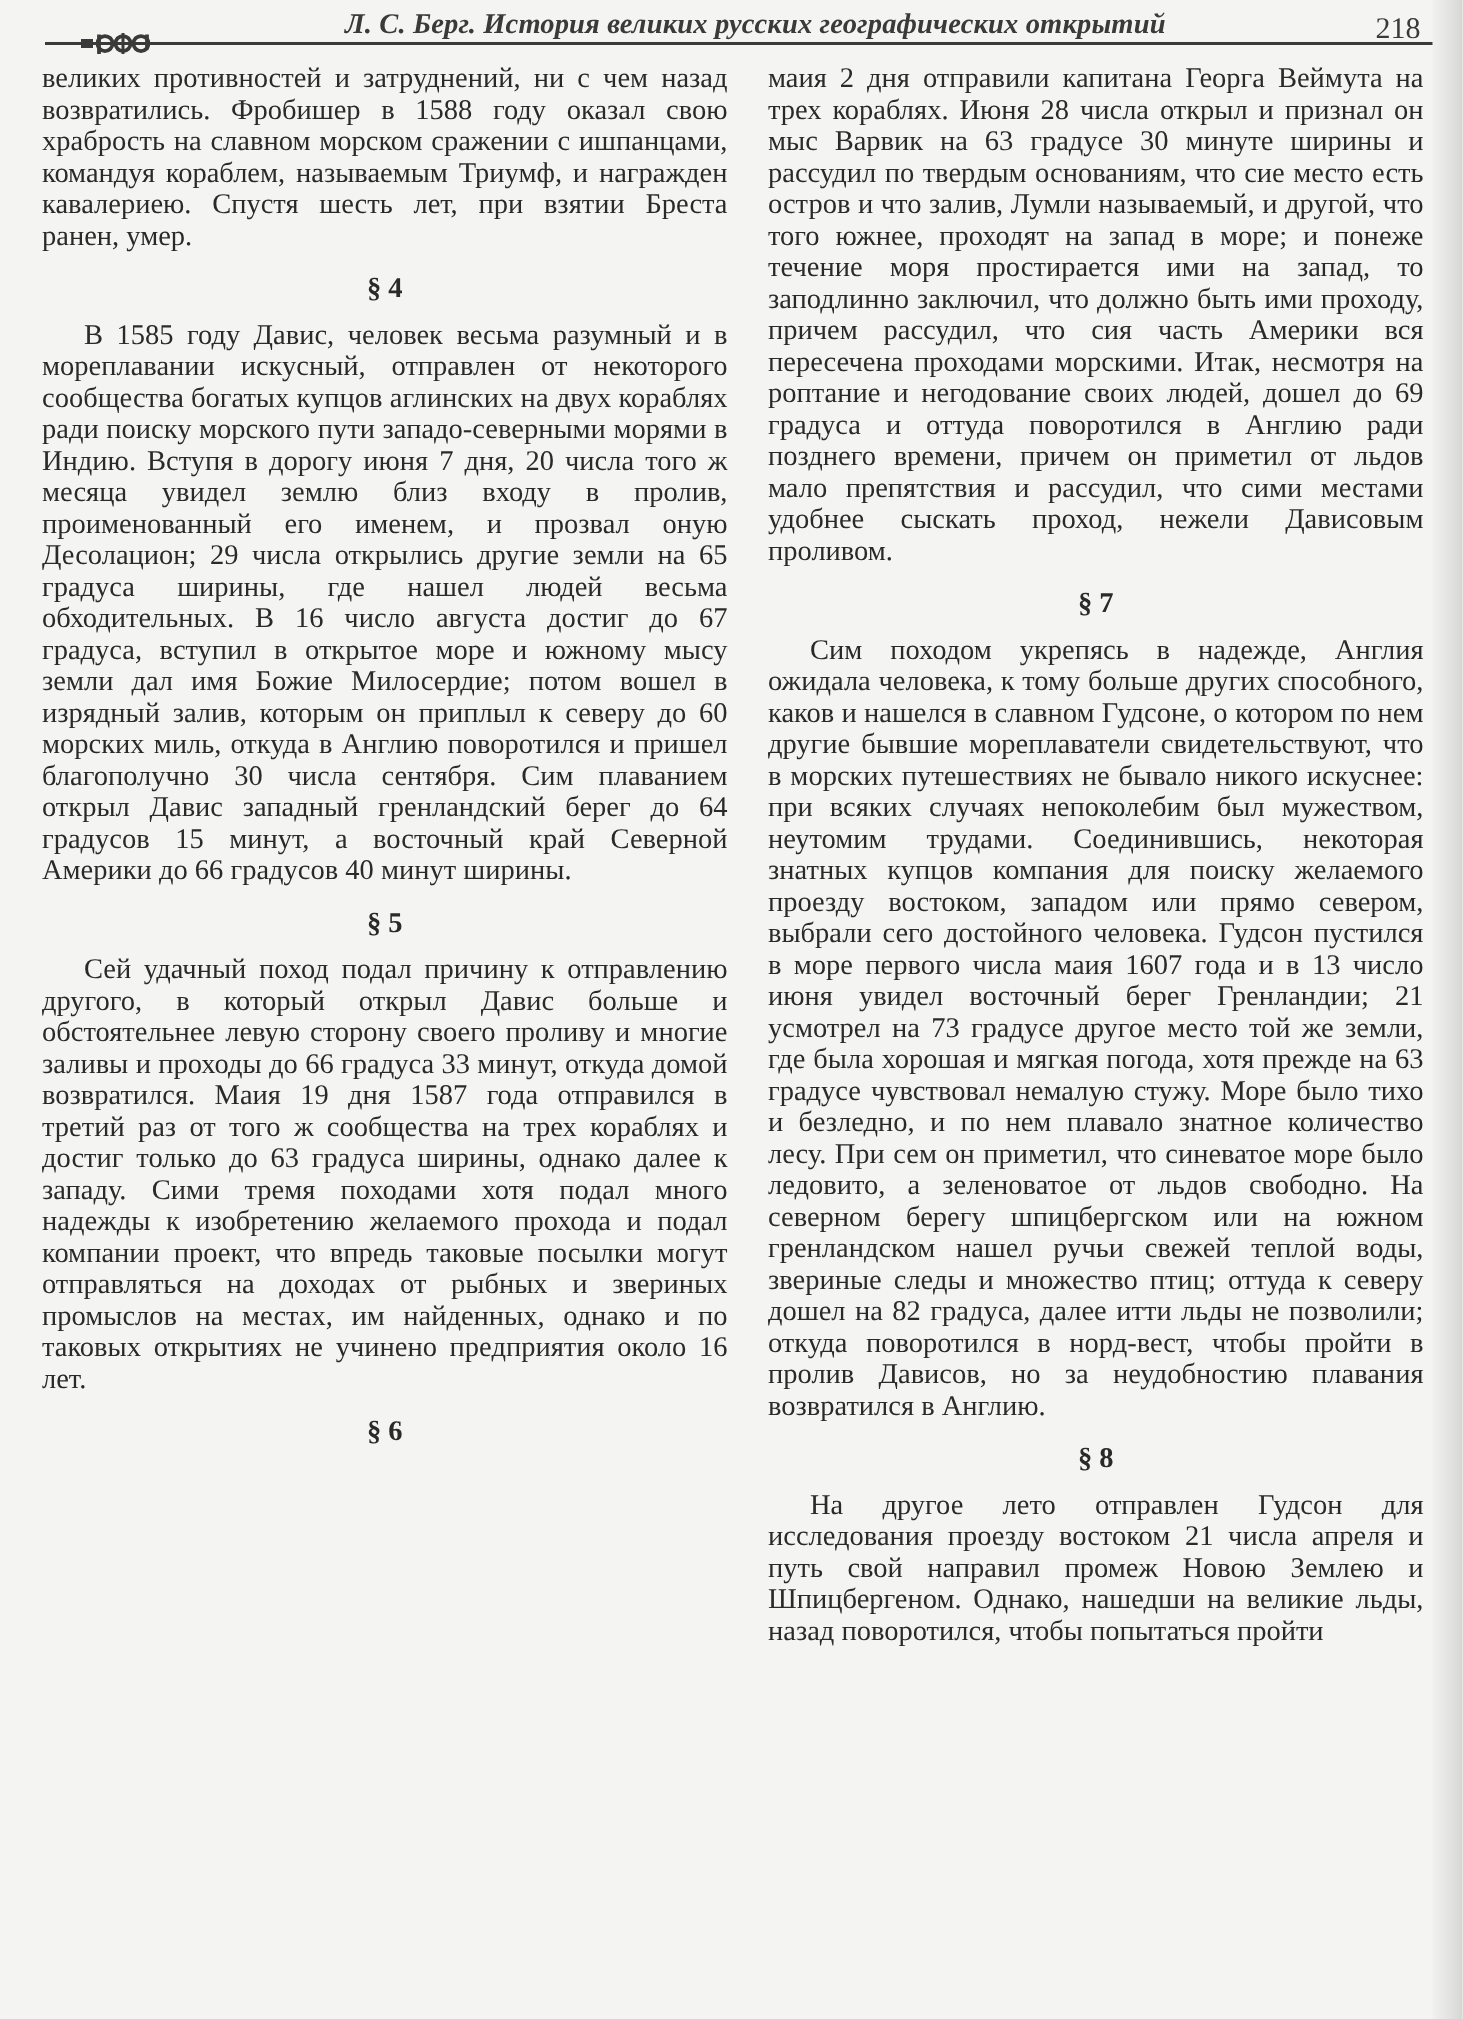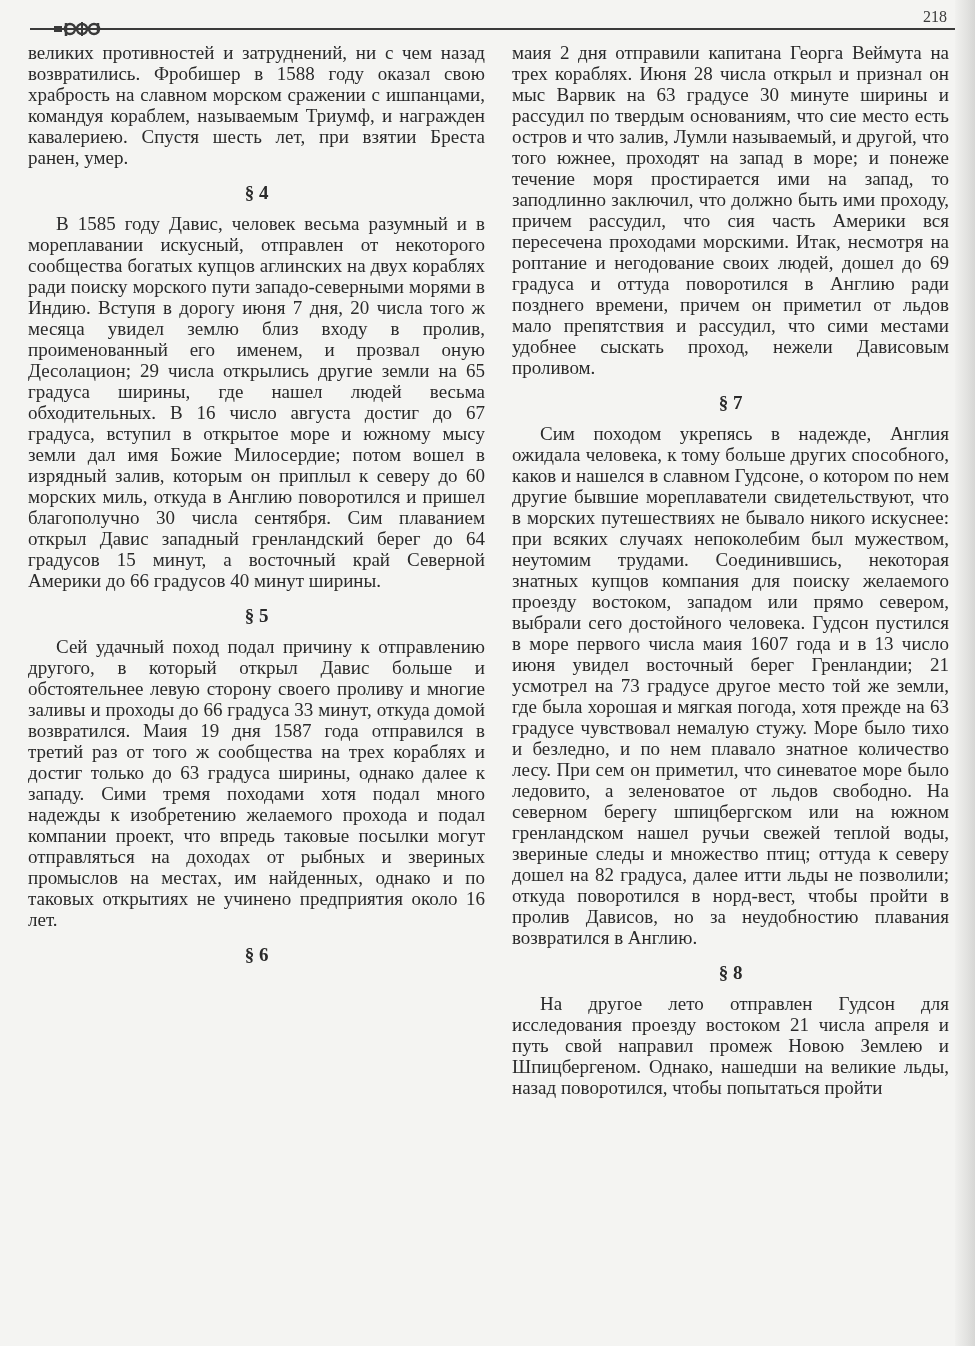--- a/index.html
+++ b/index.html
@@ -53,21 +53,21 @@
       font-weight: bold;
       font-size: 19px;
       color: #3a3a3a;
       letter-spacing: 0.1px;
       white-space: nowrap;
     }
     .page-number {
       position: absolute;
       right: 8px;
       top: 8px;
-      font-size: 16px;
+      font-size: 20px;
       color: #3a3a3a;
     }
     .column {
       position: absolute;
       top: 42px;
       font-size: 19px;
       line-height: 21px;
       text-align: justify;
       hyphens: manual;
     }
@@ -105,20 +105,21 @@
     <line x1="0" y1="10" x2="90" y2="10" stroke="#3a3a3a" stroke-width="2"></line>
     <rect x="24" y="7" width="8" height="6" fill="#3a3a3a"></rect>
     <circle cx="40" cy="10" r="5" fill="none" stroke="#3a3a3a" stroke-width="2.5"></circle>
     <line x1="36" y1="4" x2="36" y2="17" stroke="#3a3a3a" stroke-width="2.5"></line>
     <circle cx="52" cy="10" r="5" fill="none" stroke="#3a3a3a" stroke-width="2.5"></circle>
     <line x1="52" y1="3" x2="52" y2="17" stroke="#3a3a3a" stroke-width="2"></line>
     <line x1="46" y1="10" x2="58" y2="10" stroke="#3a3a3a" stroke-width="2"></line>
     <circle cx="64" cy="10" r="5" fill="none" stroke="#3a3a3a" stroke-width="2.5"></circle>
     <line x1="68" y1="4" x2="68" y2="14" stroke="#3a3a3a" stroke-width="2.5"></line>
   </svg>
+  <div class="running-title">Л. С. Берг. История великих русских географических открытий</div>
   <div class="page-number">218</div>
 </div>
 
 <div class="column col-left">
   <p class="para">великих противностей и затруднений, ни с чем назад возвратились. Фробишер в 1588 году оказал свою храбрость на славном морском сражении с ишпанцами, командуя кораблем, называемым Триумф, и награжден кавалериею. Спустя шесть лет, при взятии Бреста ранен, умер.</p>
 
   <div class="section-mark">§ 4</div>
   <p class="para indent">В 1585 году Давис, человек весьма разумный и в мореплавании искусный, отправлен от некоторого сообщества богатых купцов аглинских на двух кораблях ради поиску морского пути западо-северными морями в Индию. Вступя в дорогу июня 7 дня, 20 числа того ж месяца увидел землю близ входу в пролив, проименованный его именем, и прозвал оную Десолацион; 29 числа открылись другие земли на 65 градуса ширины, где нашел людей весьма обходительных. В 16 число августа достиг до 67 градуса, вступил в открытое море и южному мысу земли дал имя Божие Милосердие; потом вошел в изрядный залив, которым он приплыл к северу до 60 морских миль, откуда в Англию поворотился и пришел благополучно 30 числа сентября. Сим плаванием открыл Давис западный гренландский берег до 64 градусов 15 минут, а восточный край Северной Америки до 66 градусов 40 минут ширины.</p>
 
   <div class="section-mark">§ 5</div>

